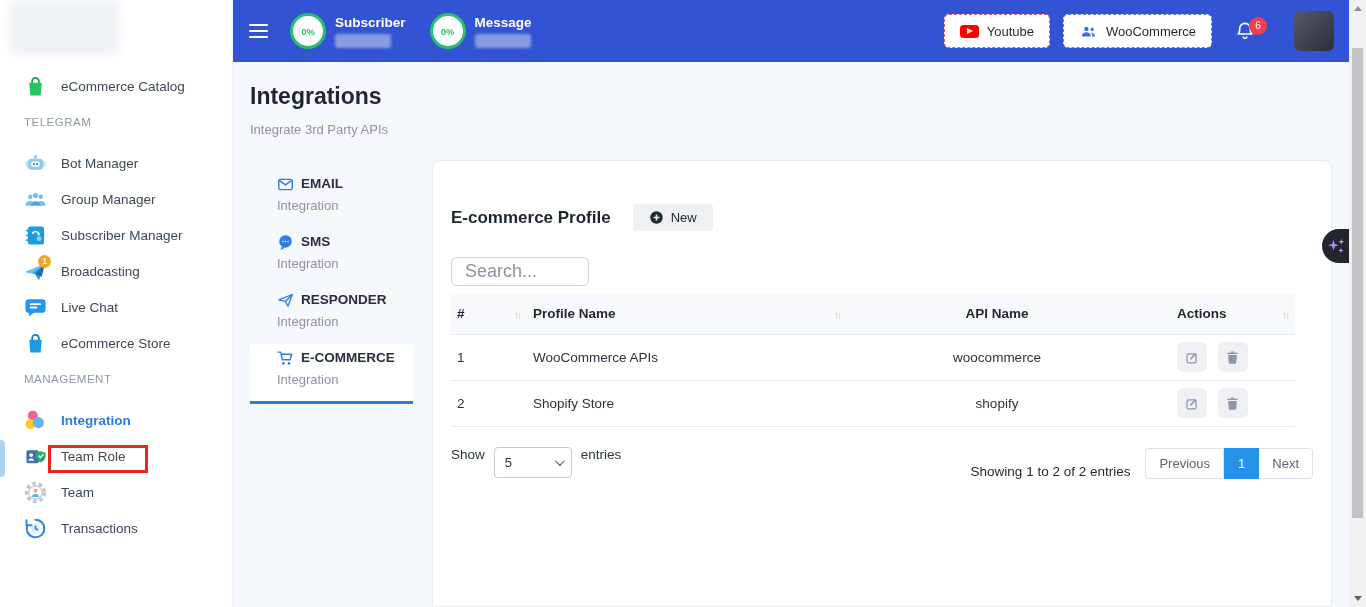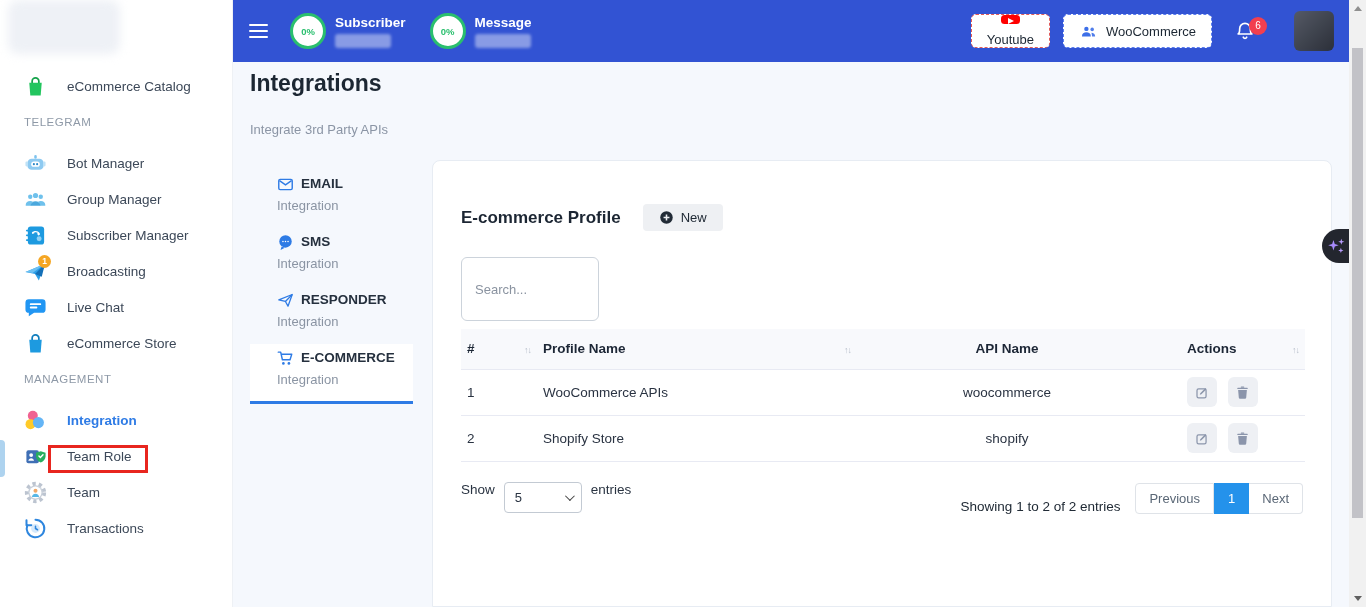--- a/index.html
+++ b/index.html
@@ -2,69 +2,69 @@
 <html><head>
 <meta charset="utf-8">
 <style>
   * { margin:0; padding:0; box-sizing:border-box; }
   html,body { width:1366px; height:607px; overflow:hidden; font-family:"Liberation Sans",sans-serif; background:#fff; }
   body { position:relative; }
 
   
   .sidebar { position:absolute; left:0; top:0; width:233px; height:607px; background:#fff; border-right:1px solid #eef1f5; z-index:4; }
   .sb-logo { margin:0 0 14px 8px; width:112px; height:54px; background:#eef1f6; border-radius:10px; filter:blur(5px); }
-  .sb-item { height:36px; display:flex; align-items:center; padding-left:24px; gap:20px; cursor:pointer; }
+  .sb-item { height:36px; display:flex; align-items:center; padding-left:24px; gap:14px; cursor:pointer; }
   .sb-ic { width:23px; height:23px; flex:0 0 23px; position:relative; }
   .sb-ic svg { width:100%; height:100%; display:block; }
   .sb-label { font-size:13.5px; color:#3c4858; }
   .sb-item.active .sb-label { color:#2e7be5; font-weight:600; }
   .sb-section { height:36px; line-height:36px; padding-left:24px; margin-bottom:5px; font-size:11.5px; letter-spacing:.5px; color:#8e99a7; }
   .sb-badge { position:absolute; right:-4px; top:-5px; width:13px; height:13px; background:#f5a623; border-radius:50%; color:#fff; font-size:8.5px; font-weight:bold; text-align:center; line-height:13px; }
   .active-indicator { position:absolute; left:0; top:440px; width:5px; height:37px; background:#aed3ef; border-radius:0 4px 4px 0; }
   .annotation-box { position:absolute; left:48px; top:445px; width:100px; height:28px; border:3px solid #e8261f; z-index:20; pointer-events:none; }
 
   
   .topbar { position:absolute; left:233px; top:0; width:1116px; height:62px; background:#3253d3; display:flex; align-items:center; padding:0 15px 0 16px; z-index:3; }
   .hamburger { width:19px; height:14px; display:flex; flex-direction:column; justify-content:space-between; cursor:pointer; margin-right:22px; }
   .hamburger span { display:block; height:2.4px; background:#fff; border-radius:2px; }
   .stat { display:flex; align-items:center; gap:9px; margin-right:24px; }
   .stat-ring { width:36px; height:36px; border-radius:50%; border:3.5px solid #2abf6e; background:#fff; display:flex; align-items:center; justify-content:center; font-size:9.5px; font-weight:bold; color:#2abf6e; }
   .stat-col { display:flex; flex-direction:column; gap:4px; }
   .stat-label { color:#fff; font-size:13.5px; font-weight:bold; }
   .stat-blur { width:56px; height:14px; background:rgba(255,255,255,.42); border-radius:3px; filter:blur(1.5px); }
   .tb-spacer { flex:1; }
   .tb-btn { height:34px; background:#fff; border-radius:5px; display:flex; align-items:center; gap:8px; padding:0 15px; font-size:13px; color:#1c2733; cursor:pointer; }
-  .tb-btn.yt { border:1.6px dashed #e05a5a; margin-right:13px;flex-direction:column; }
+  .tb-btn.yt { border:1.6px dashed #e05a5a; margin-right:13px; }
   .tb-btn.disc { border:1.6px dashed #5a7df0; }
   .yt-ic { width:19px; height:13px; background:#f00; border-radius:3.5px; position:relative; }
   .yt-ic:after { content:""; position:absolute; left:7px; top:3.2px; border-left:6px solid #fff; border-top:3.4px solid transparent; border-bottom:3.4px solid transparent; }
   .bell-wrap { position:relative; margin:0 28px 0 22px; cursor:pointer; }
   .bell-wrap svg { width:22px; height:22px; display:block; }
   .bell-badge { position:absolute; top:-3px; right:-11px; width:18px; height:18px; background:#f23f4f; border-radius:50%; color:#fff; font-size:10px; text-align:center; line-height:18px; }
   .avatar { width:40px; height:40px; border-radius:6px; overflow:hidden; margin-left:10px; cursor:pointer; }
   .avatar > div { position:relative; inset:-5px; width:50px; height:50px; background:linear-gradient(135deg,#5a5f6b,#262a33); filter:blur(3px); }
 
   
   .content { position:absolute; left:233px; top:62px; width:1116px; height:545px; background:#f5f8fd; }
-  .page-title { position:absolute; left:17px; top:8px; font-size:23px; font-weight:700; color:#1c2733; }
+  .page-title { position:absolute; left:17px; top:21px; font-size:23px; font-weight:700; color:#1c2733; }
   .page-subtitle { position:absolute; left:17px; top:60px; font-size:13px; color:#8b95a5; }
 
   .submenu { position:absolute; left:17px; top:108px; width:163px; }
   .tab { padding:4px 0 4px 27px; margin-bottom:8px; cursor:pointer; }
   .tab-title { display:flex; align-items:center; gap:7px; font-size:13.5px; font-weight:bold; color:#25303e; line-height:20px; }
   .tab-title svg { width:17px; height:17px; }
   .tab-sub { font-size:13px; color:#8a94a3; line-height:20px; margin-top:2px; }
   .tab.active { background:#fff; border-bottom:3px solid #2e7be5; padding-bottom:11px; }
 
-  .card { position:absolute; left:199px; top:98px; width:900px; height:447px; background:#fff; border:1px solid #e7ecf3; border-radius:8px 8px 0 0; padding:0 28px; }
+  .card { position:absolute; left:199px; top:98px; width:900px; height:447px; background:#fff; border:1px solid #e7ecf3; border-radius:8px 8px 0 0; padding:0 18px; }
   .card-head { margin-top:43px; display:flex; align-items:center; }
   .card-title { font-size:17px; font-weight:700; color:#1c2633; }
   .new-btn { margin-left:22px; height:27px; border:none; background:#eef0f3; border-radius:4px; display:inline-flex; align-items:center; gap:7px; padding:0 16px; font-size:13px; color:#212b36; cursor:pointer; font-family:inherit; }
   .new-btn svg { width:15px; height:15px; }
-  .search-input { margin-top:26px; width:138px; height:64px; border:1px solid #ccd3db; border-radius:6px; padding:0 13px; font-size:13px; color:#0f766e; font-family:inherit; outline:none; display:block; }
+  .search-input { margin-top:26px; width:138px; height:29px; border:1px solid #ccd3db; border-radius:6px; padding:0 13px; font-size:18px; color:#0f766e; font-family:inherit; outline:none; display:block; }
   .search-input::placeholder { color:#8a93a0; }
 
   table.data { width:844px; border-collapse:collapse; margin-top:8px; table-layout:fixed; }
   table.data th { background:#f8f9fc; height:40px; text-align:left; font-size:13.5px; color:#1d2736; padding:0 6px; border-bottom:1px solid #e8eaf3; }
   table.data td { height:46px; font-size:13.5px; color:#2a3342; padding:0 6px; border-bottom:1px solid #e8eaf3; }
   .col-api { text-align:center !important; }
   .col-actions { padding-left:30px !important; }
   .sort-ic { float:right; font-size:9px; color:#b9c0cc; letter-spacing:-1px; margin-top:4px; cursor:pointer; }
   .act-btn { width:30px; height:30px; background:#eef0f4; border:none; border-radius:6px; margin-right:7px; cursor:pointer; display:inline-flex; align-items:center; justify-content:center; vertical-align:middle; }
   .act-btn svg { width:15px; height:15px; }

